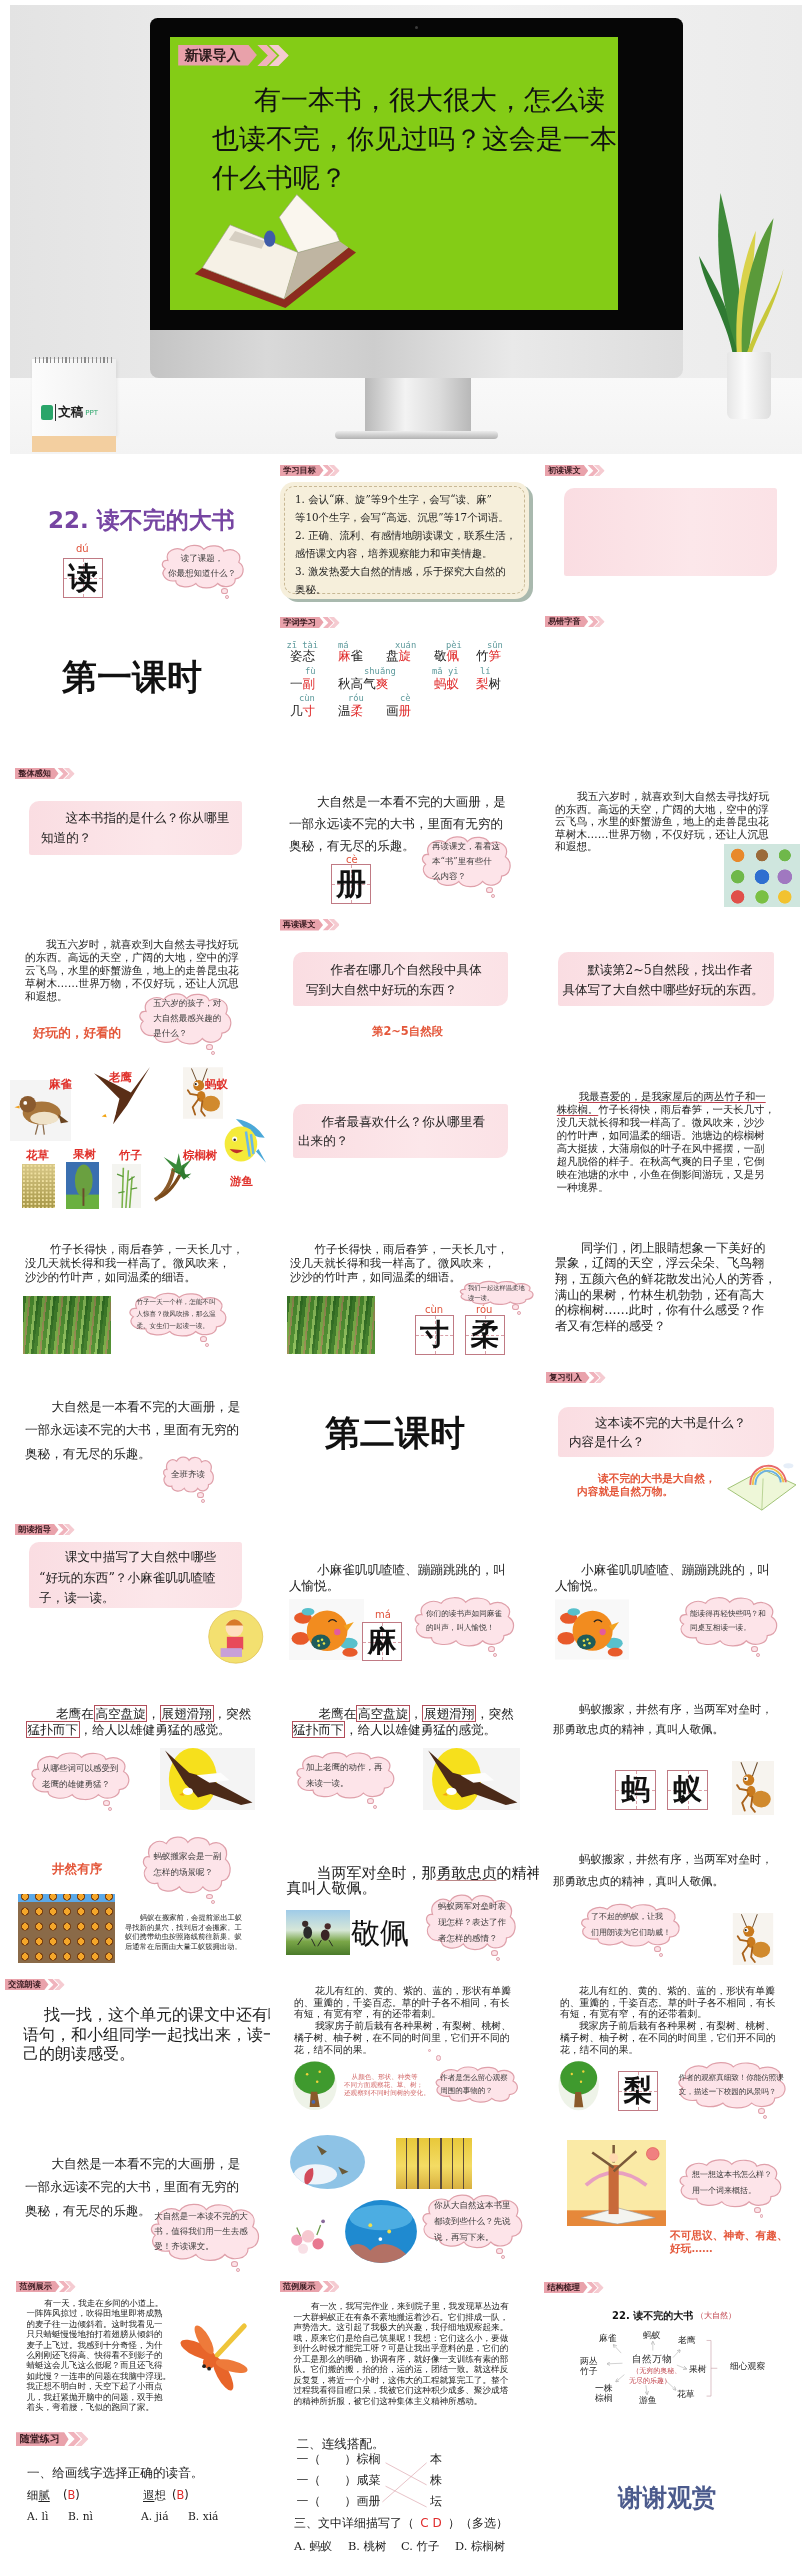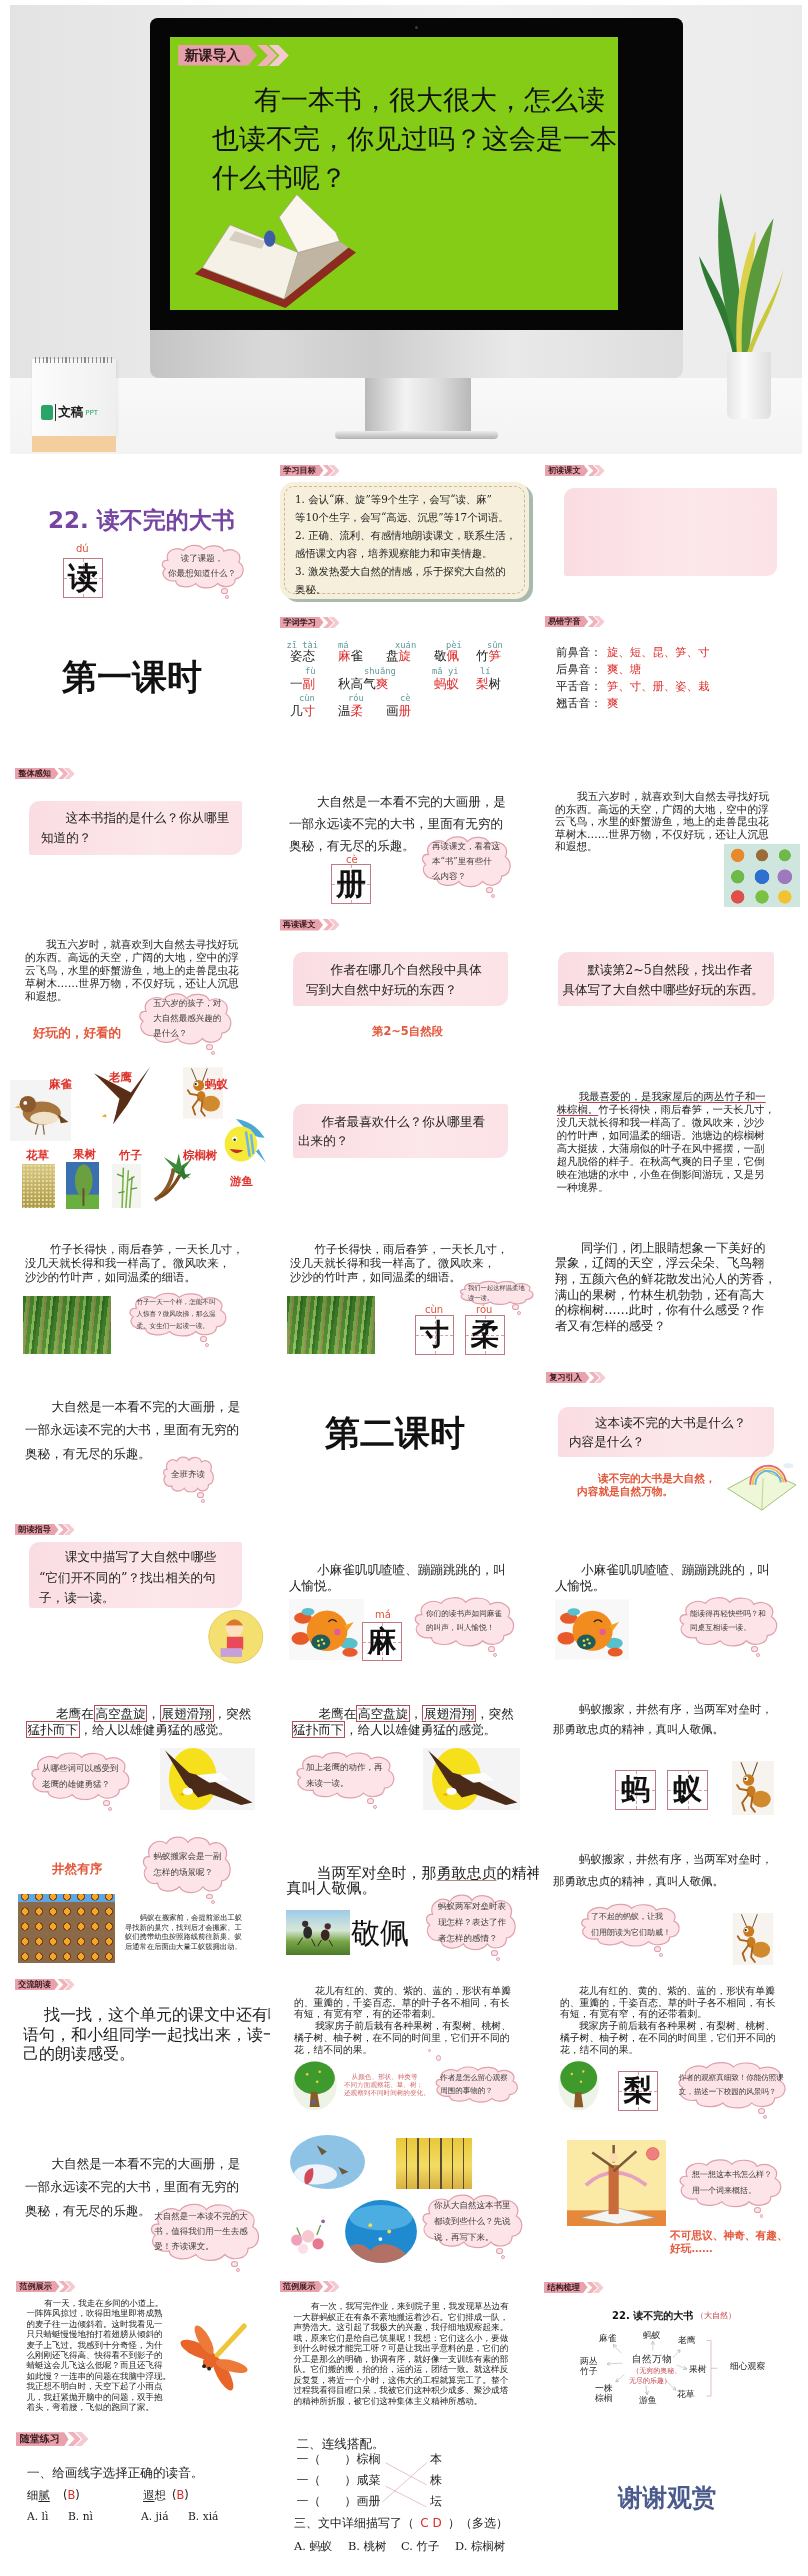--- a/index.html
+++ b/index.html
@@ -217,26 +217,20 @@
   <div class="txt" style="left:116px;top:98px;font-size:12.6px;line-height:12.6px"><span>画</span><span class="red">册</span><span></span></div>
 </div>
 
 <div class="slide">
   <div class="lbl" style="left:5.7px;top:8.8px">
         <span>易错字音</span>
         <svg viewBox="0 0 28 18">
           <use href="#chev"></use>
         </svg>
       </div>
-  <div class="txt" style="left:17px;top:37px;font-size:11.4px;line-height:17px">
-    <div><span style="display:inline-block;width:51px">前鼻音：</span><span class="red">旋、短、昆、笋、寸</span></div>
-    <div><span style="display:inline-block;width:51px">后鼻音：</span><span class="red">爽、塘</span></div>
-    <div><span style="display:inline-block;width:51px">平舌音：</span><span class="red">笋、寸、册、姿、栽</span></div>
-    <div><span style="display:inline-block;width:51px">翘舌音：</span><span class="red">爽</span></div>
-  </div>
 </div>
 
 <div class="slide">
   <div class="lbl" style="left:15px;top:8.8px">
         <span>整体感知</span>
         <svg viewBox="0 0 28 18">
           <use href="#chev"></use>
         </svg>
       </div>
   <div class="pbox" style="left:29px;top:42px;width:213px;height:54px"></div>
@@ -539,21 +533,21 @@
 <div class="slide">
   <div class="lbl" style="left:15px;top:5px">
         <span>朗读指导</span>
         <svg viewBox="0 0 28 18">
           <use href="#chev"></use>
         </svg>
       </div>
   <div class="pbox" style="left:29px;top:23.4px;width:213px;height:66px"></div>
   <div class="txt" style="left:39px;top:28px;font-size:12.6px;line-height:20.5px">
     <div style="padding-left:26px">课文中描写了大自然中哪些</div>
-    <div>“它们开不同的”？找出相关的句</div>
+    <div>“好玩的东西”？小麻雀叽叽喳喳</div>
     <div>子，读一读。</div>
   </div>
   <div class="img circ" style="left:208px;top:90px;width:56px;height:55px">
         <svg viewBox="0 0 89 87">
           <ellipse cx="44" cy="44" rx="43" ry="42" fill="#f3e070" stroke="#d8b840"></ellipse>
           <circle cx="42" cy="30" r="14" fill="#ffe0c0"></circle>
           <path d="M28 26 q14 -20 28 0" fill="#d87a2a"></path>
           <rect x="30" y="44" width="26" height="20" fill="#e84a5a"></rect>
           <rect x="20" y="62" width="34" height="14" fill="#c8a0d8"></rect>
         </svg>
@@ -794,21 +788,21 @@
           <circle cx="22" cy="28" r="3.5" fill="#fff"></circle>
           <circle cx="21" cy="28" r="1.8" fill="#222"></circle>
           <ellipse cx="30" cy="48" rx="7" ry="9" fill="#c97a1e"></ellipse>
           <ellipse cx="46" cy="60" rx="15" ry="13" fill="#d18a2e"></ellipse>
           <path d="M26 52 L16 66 L20 78 M32 56 L30 72 L36 80 M24 46 L12 44 L8 38" stroke="#a8611a" stroke-width="3" fill="none" stroke-linecap="round"></path>
         </svg>
       </div>
 </div>
 
 <div class="slide">
-  <div class="lbl" style="left:15px;top:3.8px">
+  <div class="lbl" style="left:5px;top:3.8px">
         <span>交流朗读</span>
         <svg viewBox="0 0 28 18">
           <use href="#chev"></use>
         </svg>
       </div>
   <div class="txt" style="left:23px;top:30px;font-size:16px;line-height:19.6px">
     <div style="padding-left:21px">找一找，这个单元的课文中还有哪些类似的</div>
     <div>语句，和小组同学一起找出来，读一读，说说自</div>
     <div>己的朗读感受。</div>
   </div>

